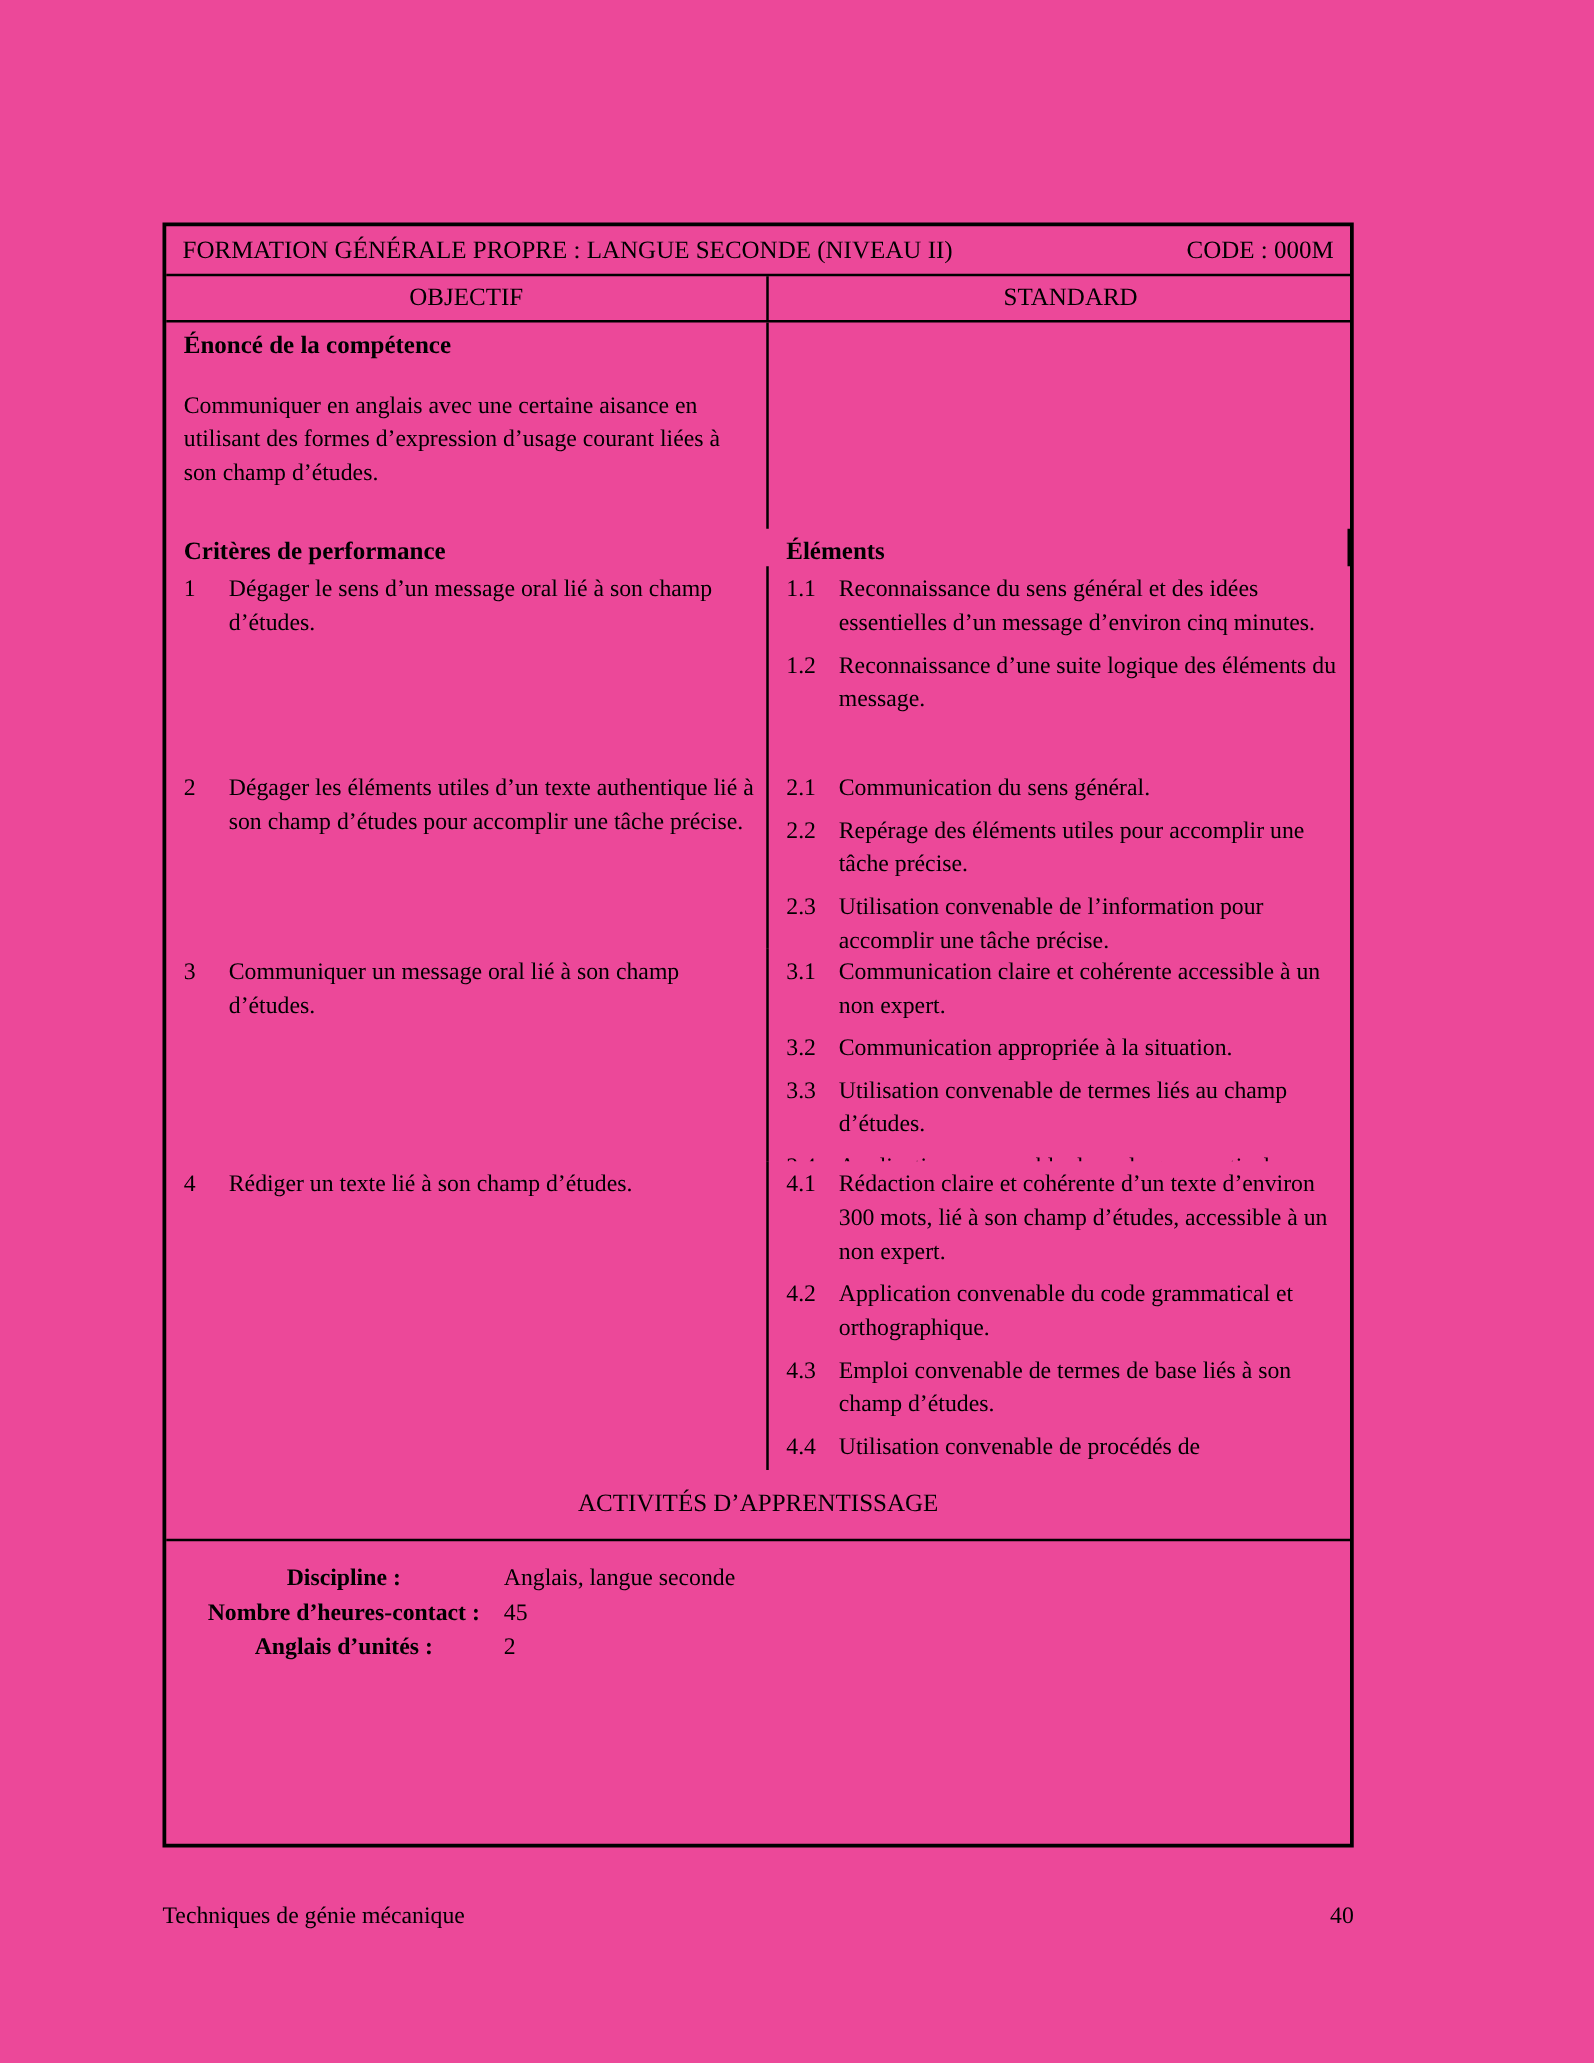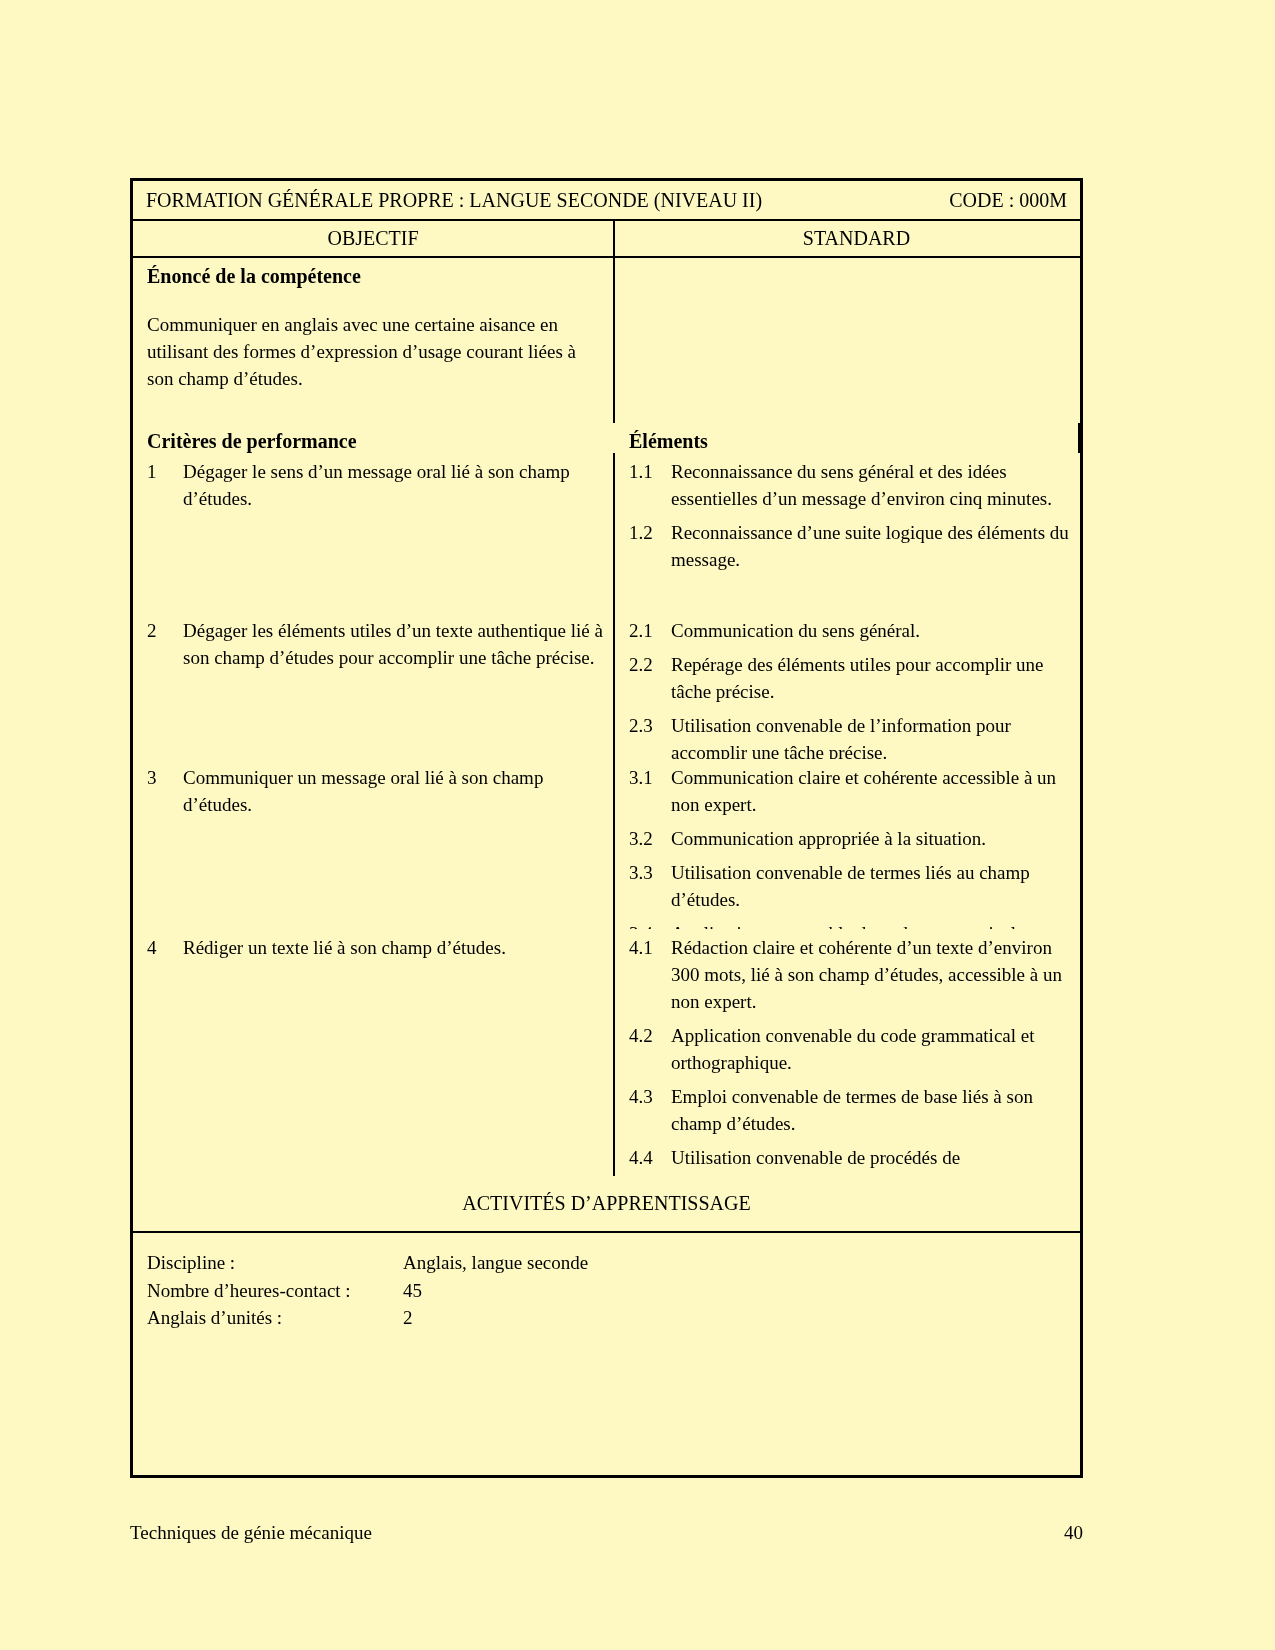--- a/index.html
+++ b/index.html
@@ -1,19 +1,19 @@
 <!DOCTYPE html>
 <html><head>
 <meta charset="utf-8">
 <style>
   html,body { margin:0; padding:0; background:#fff; }
   .page {
     position:relative;
     width:1275px; height:1650px;
-    background:#fef9c3;
+    background:#ec4899;
     font-family:"Liberation Serif", serif;
     color:#000;
     overflow:hidden;
   }
   .doc-table {
     position:absolute; left:130px; top:178px;
     width:953px; height:1300px;
     border:3px solid #000;
     box-sizing:border-box;
     display:flex; flex-direction:column;
@@ -64,21 +64,21 @@
     display:flex; align-items:center; justify-content:center;
     box-sizing:border-box;
     font-size:20px;
   }
   .info {
     flex:1;
     padding:16px 14px; box-sizing:border-box;
     font-size:19px;
   }
   .info-row { display:flex; line-height:1.45; }
-  .info-label { width:256px; flex:none; font-weight:normal; }
+  .info-label { width:256px; flex:none; font-weight:bold;text-align:center; }
   .info-value { flex:1; }
   .footer {
     position:absolute; left:130px; top:1522px; width:953px;
     display:flex; align-items:flex-start;
     font-size:19px;
   }
   .footer .f-left  { flex:1; text-align:left; }
   .footer .f-mid   { flex:none; }
   .footer .f-right { flex:1; text-align:right; }
 </style>

